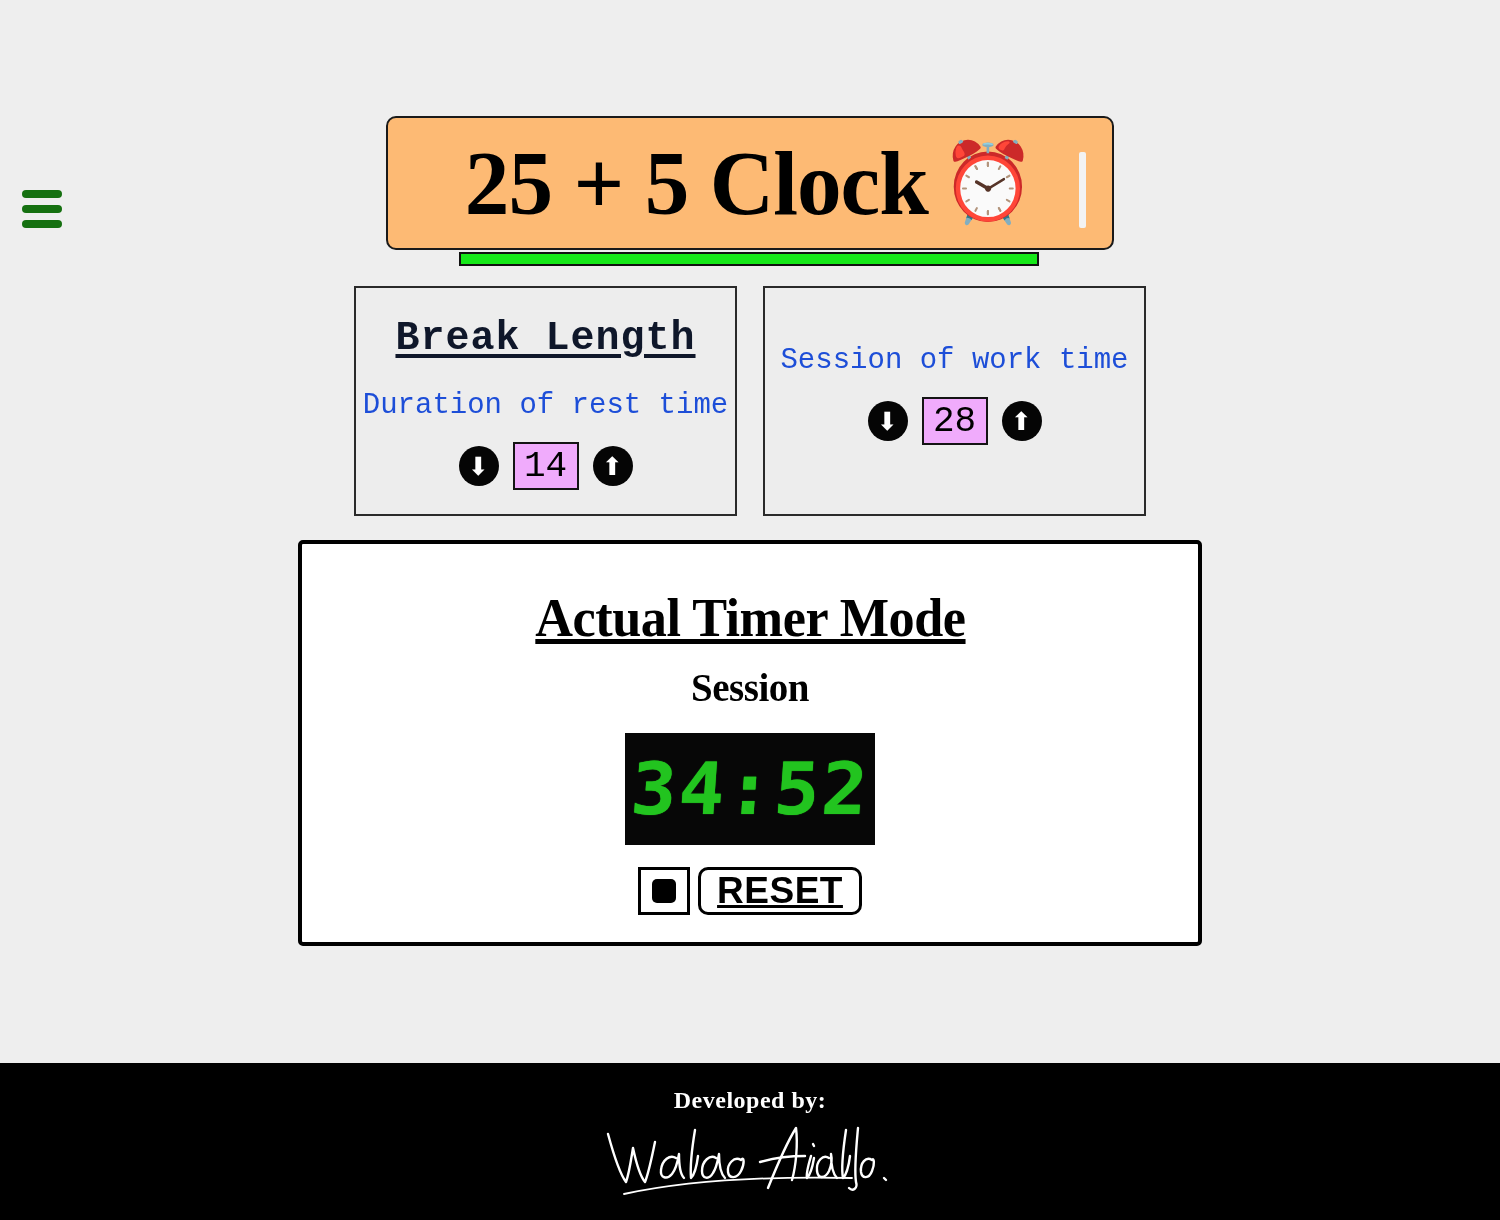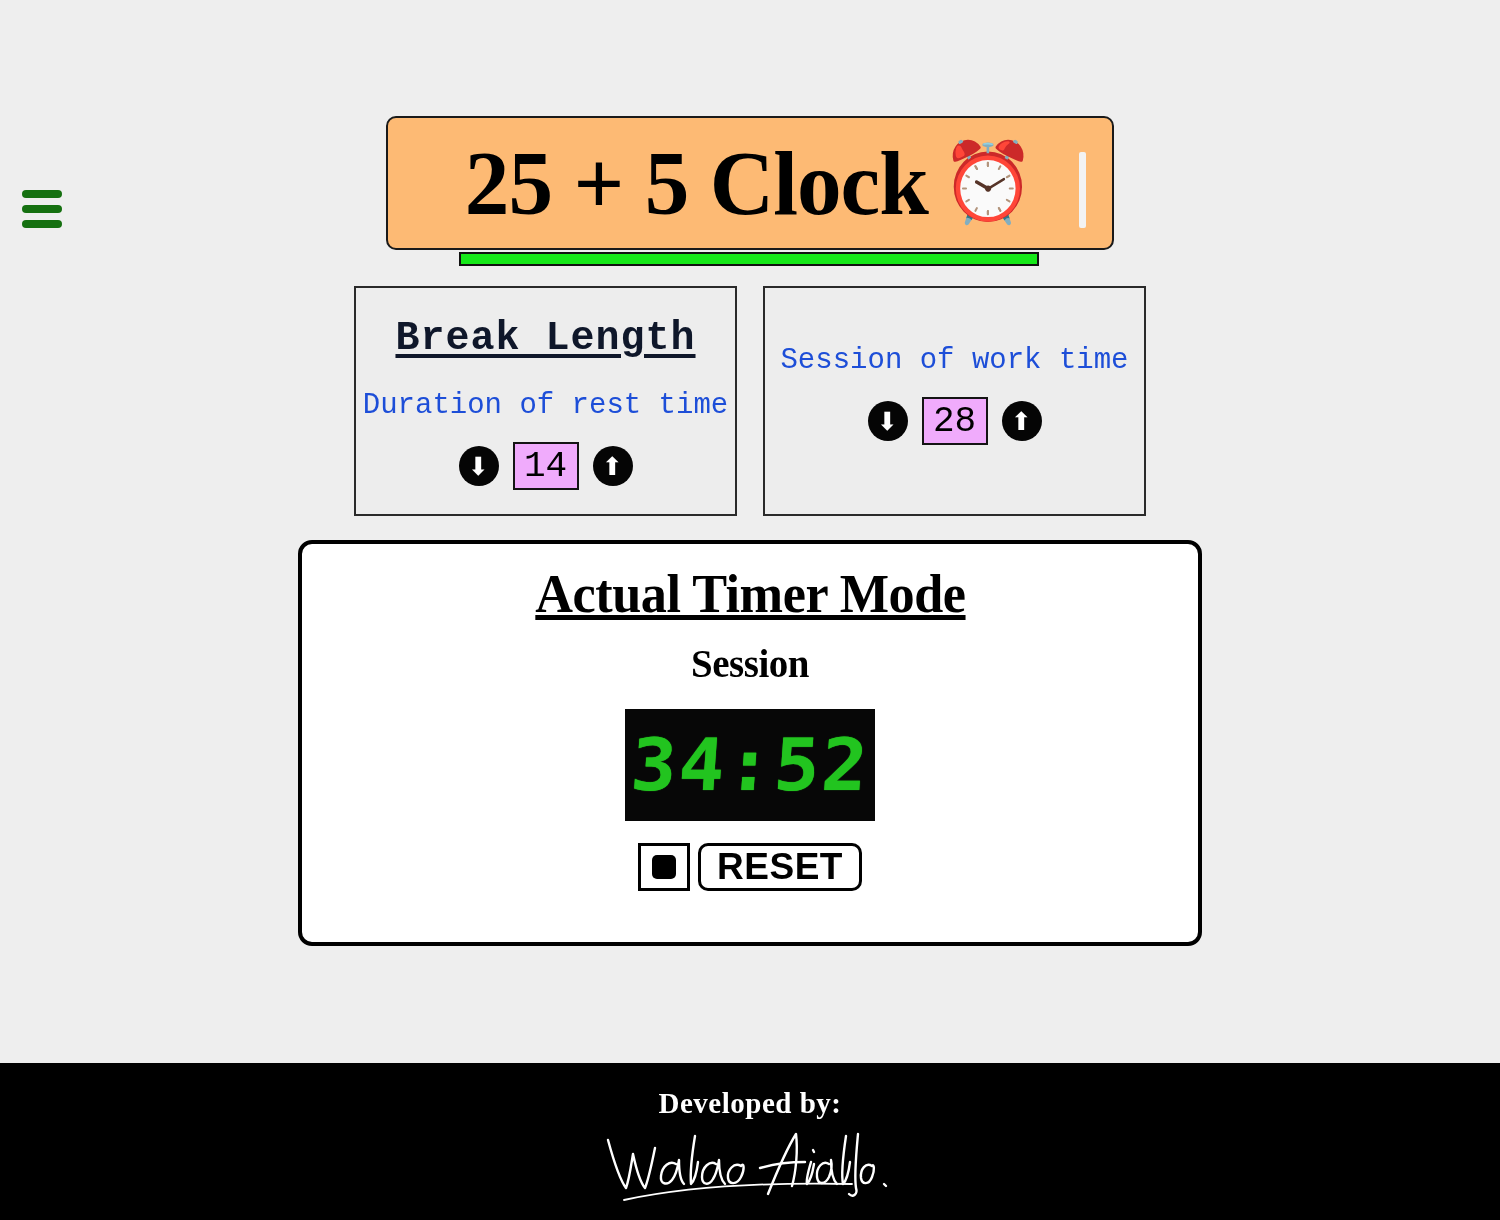--- a/index.html
+++ b/index.html
@@ -172,26 +172,26 @@
 
   
   .timer-card {
     position: absolute;
     left: 298px;
     top: 540px;
     width: 904px;
     height: 406px;
     background: #ffffff;
     border: 4px solid #000000;
-    border-radius: 14px;
+    border-radius: 5px;
     box-sizing: border-box;
     display: flex;
     flex-direction: column;
     align-items: center;
-    padding-top: 18px;
+    padding-top: 42px;
   }
   .timer-card h2 {
     margin: 0;
     font-family: "Liberation Serif", serif;
     font-weight: bold;
     font-size: 55px;
     color: #000;
     text-decoration: underline;
     text-underline-offset: 3px;
     text-decoration-thickness: 5px;
@@ -259,40 +259,41 @@
     box-sizing: border-box;
     display: flex;
     align-items: center;
     justify-content: center;
     font-family: "Liberation Sans", sans-serif;
     font-weight: bold;
     font-size: 37px;
     color: #000;
     letter-spacing: 0.5px;
     cursor: pointer;
+    text-decoration: underline;
   }
 
   
   .footer {
     position: absolute;
     left: 0;
     bottom: 0;
     width: 1500px;
     height: 157px;
     background: #000000;
     display: flex;
     flex-direction: column;
     align-items: center;
     padding-top: 24px;
     box-sizing: border-box;
   }
   .footer .dev-by {
     font-family: "Liberation Serif", serif;
     font-weight: bold;
-    font-size: 29px;
+    font-size: 24px;
     color: #ffffff;
     letter-spacing: 0.5px;
   }
   .signature {
     margin-top: 2px;
     position: relative;
     width: 300px;
     height: 82px;
   }
   .signature svg {

